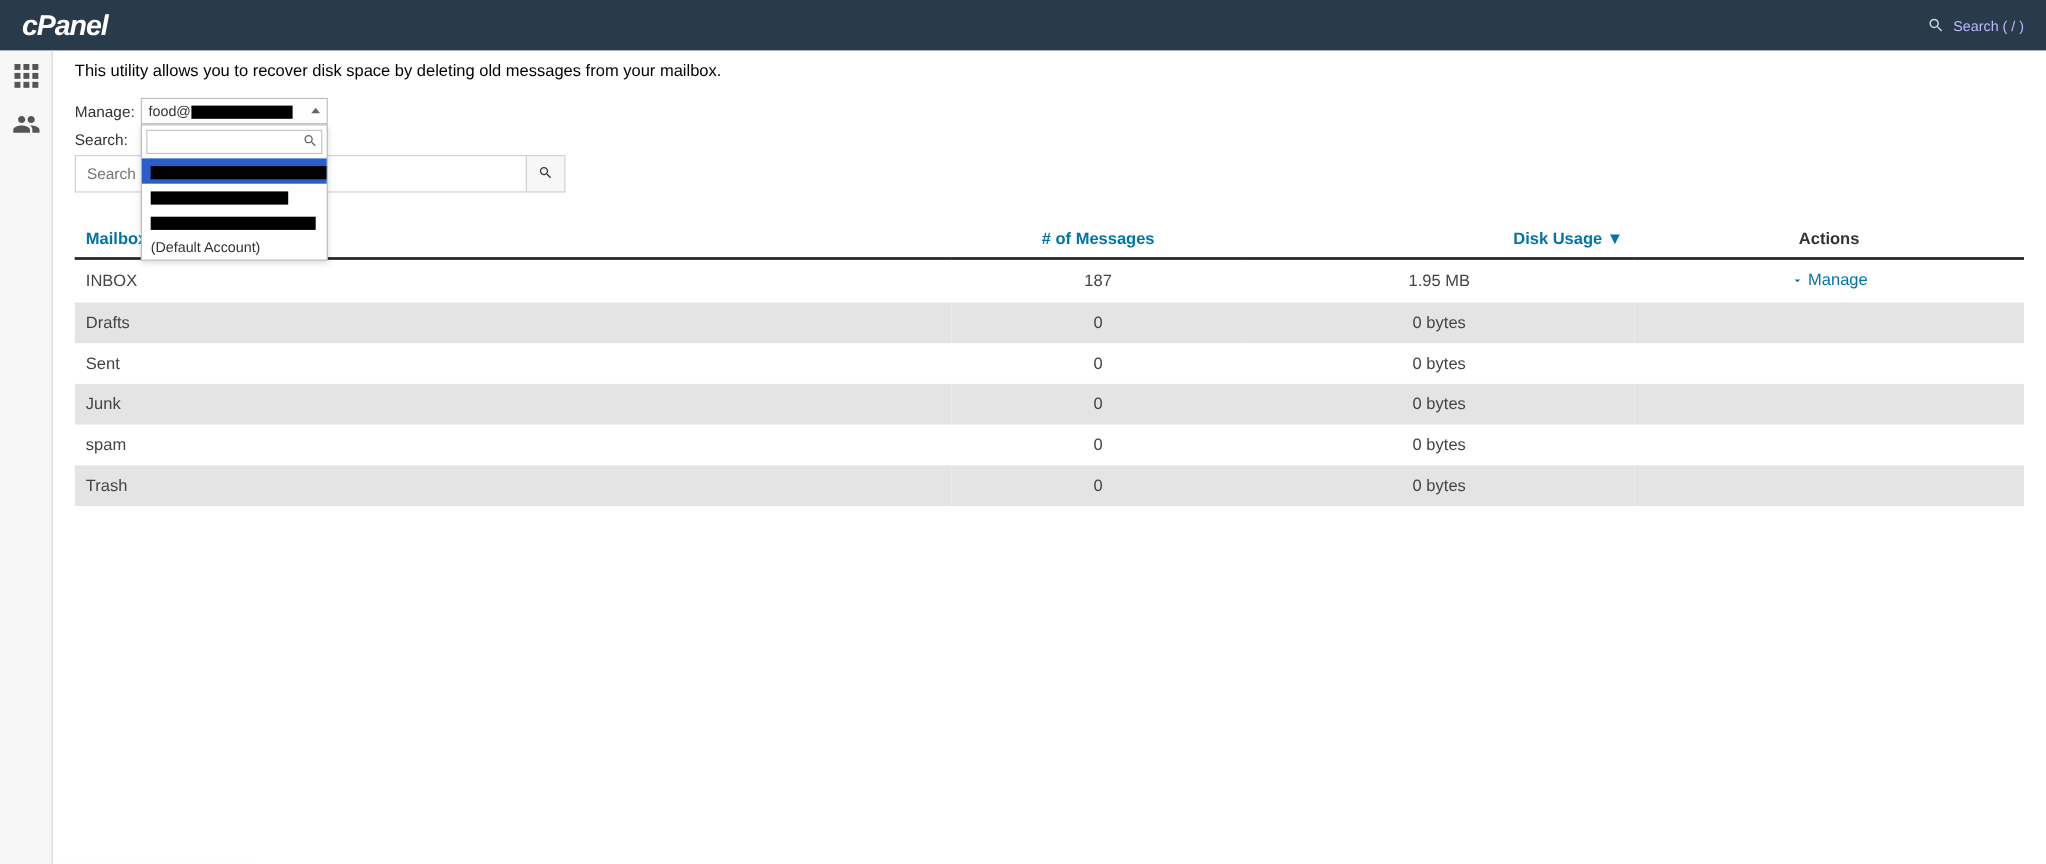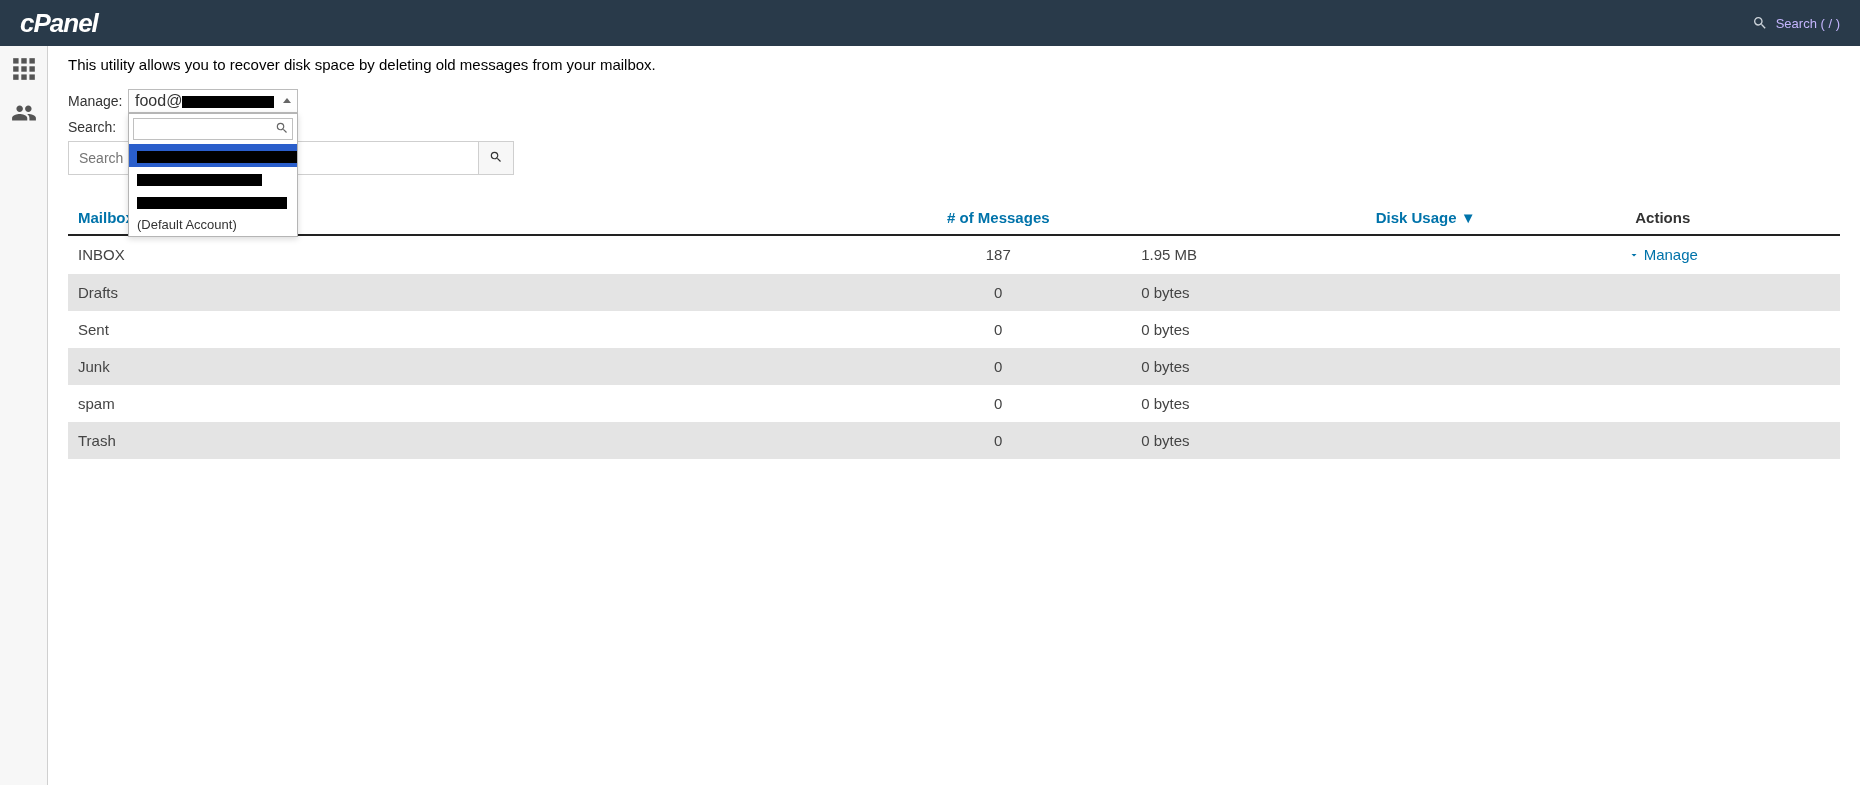--- a/index.html
+++ b/index.html
@@ -93,21 +93,21 @@
   .combo {
     position: relative;
     width: 170px;
   }
   .combo-display {
     border: 1px solid #bcbcbc;
     background: #fefefe;
     height: 24px;
     line-height: 22px;
     padding: 0 22px 0 6px;
-    font-size: 16px;
+    font-size: 13px;
     position: relative;
     cursor: pointer;
     white-space: nowrap;
     overflow: hidden;
   }
   .combo-display::after {
     content: "";
     position: absolute;
     right: 6px;
     top: 8px;
@@ -208,21 +208,21 @@
   table.mailtable thead th.sortable { color: #0073aa; cursor: pointer; }
   table.mailtable thead th.center { text-align: center; }
   table.mailtable thead th.right { text-align: right; }
   table.mailtable tbody td {
     padding: 10px 10px;
     font-size: 15px;
     color: #444;
   }
   table.mailtable tbody tr:nth-child(even) td { background: #e4e4e4; }
   table.mailtable td.center { text-align: center; }
-  table.mailtable td.right { text-align: left; }
+  table.mailtable td.right { text-align: center; }
   .manage-link { color: #0073aa; cursor: pointer; display: inline-flex; align-items: center; gap: 4px; }
   .manage-link svg { width: 12px; height: 12px; fill: #0073aa; }
 
   .col-name    { width: 45%; }
   .col-msgs    { width: 15%; }
   .col-usage   { width: 20%; }
   .col-actions { width: 20%; }
 
 </style>
 </head>

